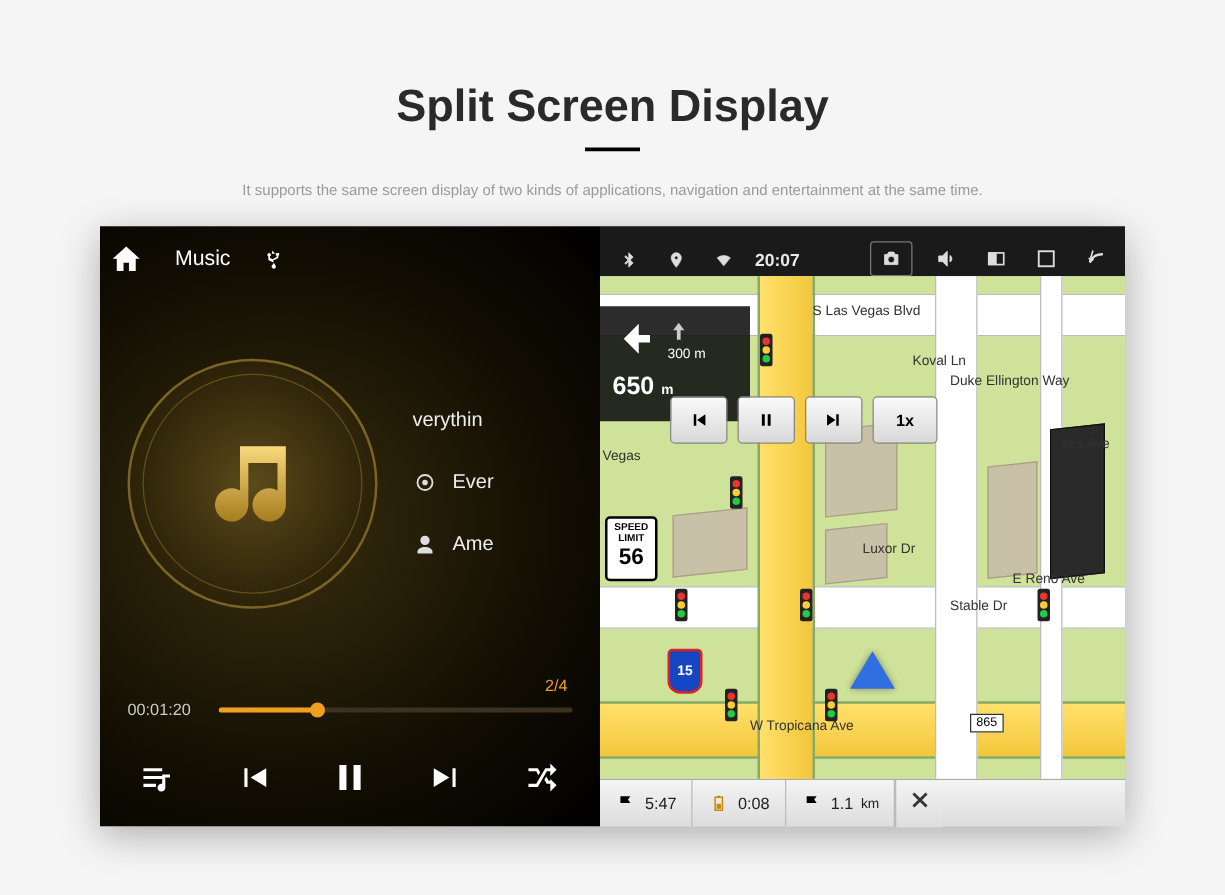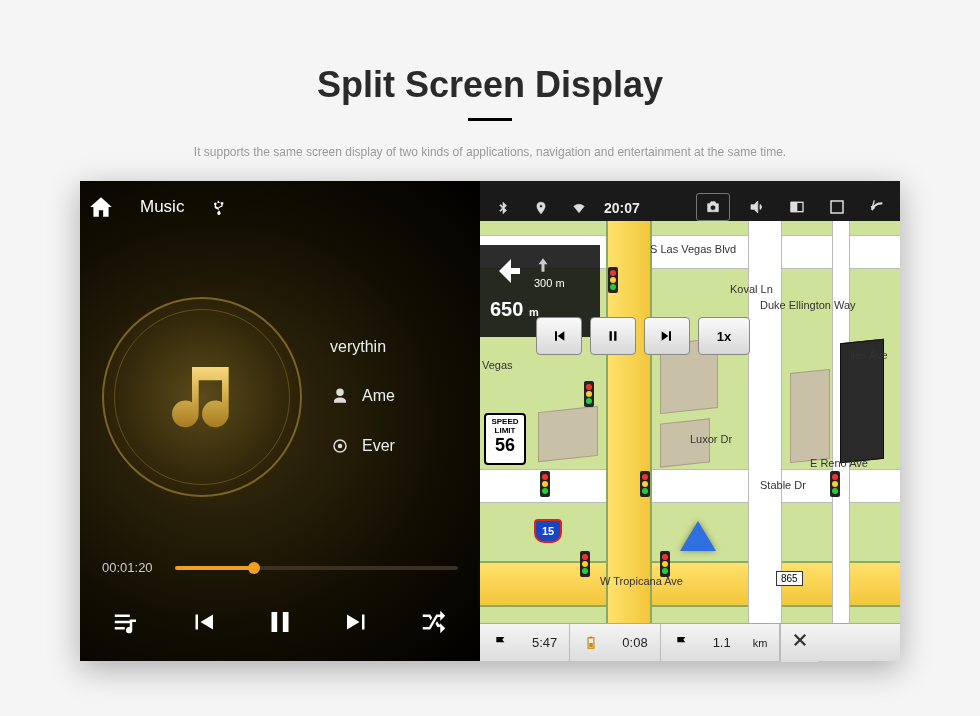--- a/index.html
+++ b/index.html
@@ -152,21 +152,21 @@
   .road-v.major { width:46px; background:linear-gradient(90deg,#ffe16b,#f3c63b); border-left:2px solid #8a6; border-right:2px solid #8a6; }
   .road-label {
     position:absolute; font-size:11px; color:#333;
     background:transparent; white-space:nowrap;
   }
   .building {
     position:absolute; background:#c9c0a8; border:1px solid #a89f86;
     transform:skewY(-6deg);
   }
   .interstate {
-    position:absolute; width:28px; height:24px;
+    position:absolute; width:28px; height:36px;
     background:#1746c2; border:2px solid #d22; border-radius:4px 4px 10px 10px;
     color:#fff; font-size:11px; font-weight:bold;
     display:flex; align-items:center; justify-content:center;
   }
   .speed-sign {
     position:absolute; width:42px; height:52px; background:#fff; border:2px solid #000;
     border-radius:4px; font-size:8px; font-weight:bold; text-align:center;
     line-height:1.1; padding-top:3px;
   }
   .speed-sign .num { font-size:18px; display:block; }
@@ -210,21 +210,21 @@
   .sim-btn.wide { width:52px; }
   
   .nav-bottom {
     height:38px;
     background:linear-gradient(#f4f4f4,#ddd);
     border-top:1px solid #aaa;
     display:flex; align-items:center;
     font-size:13px; color:#222;
   }
   .nb-cell {
-    display:flex; align-items:center; gap:22px;
+    display:flex; align-items:center; gap:6px;
     padding:11px 12px;
     border-right:1px solid #bbb;
     height:100%;
   }
   .nb-cell:last-child{border-right:none; margin-left:auto;}
   .nb-icon { width:18px; height:18px; display:inline-flex; align-items:center; justify-content:center;}
   .x-btn {
     width:38px; height:38px;
     background:linear-gradient(#f4f4f4,#ddd);
     display:flex; align-items:center; justify-content:center;
@@ -277,38 +277,39 @@
           </svg>
         </span>
       </div>
       <div class="track-list">
         <div class="track-row">
           <span>verythin</span>
         </div>
         <div class="track-row">
           <span class="track-icon">
             <svg width="18" height="18" viewBox="0 0 24 24">
-                <path fill="#ddd" d="M12 12a5 5 0 1 0-5-5 5 5 0 0 0 5 5zm0 2c-4 0-8 2-8 5v2h16v-2c0-3-4-5-8-5z"></path>
-              </svg>
-          </span>
-          <span>Ame</span>
-        </div>
-        <div class="track-row">
-          <span class="track-icon">
-            <svg width="18" height="18" viewBox="0 0 24 24">
                 <circle cx="12" cy="12" r="8" fill="none" stroke="#ddd" stroke-width="2"></circle>
                 <circle cx="12" cy="12" r="3" fill="#ddd"></circle>
               </svg>
           </span>
           <span>Ever</span>
         </div>
+        <div class="track-row">
+          <span class="track-icon">
+            <svg width="18" height="18" viewBox="0 0 24 24">
+                <path fill="#ddd" d="M12 12a5 5 0 1 0-5-5 5 5 0 0 0 5 5zm0 2c-4 0-8 2-8 5v2h16v-2c0-3-4-5-8-5z"></path>
+              </svg>
+          </span>
+          <span>Ame</span>
+        </div>
       </div>
     </div>
 
     <div class="progress-area">
+      <div class="track-index">2/4</div>
       <div class="progress-row">
         <span class="progress-time">00:01:20</span>
         <div class="progress-bar">
           <div class="progress-fill"></div>
           <div class="progress-thumb"></div>
         </div>
       </div>
     </div>
 
     <div class="music-controls">

